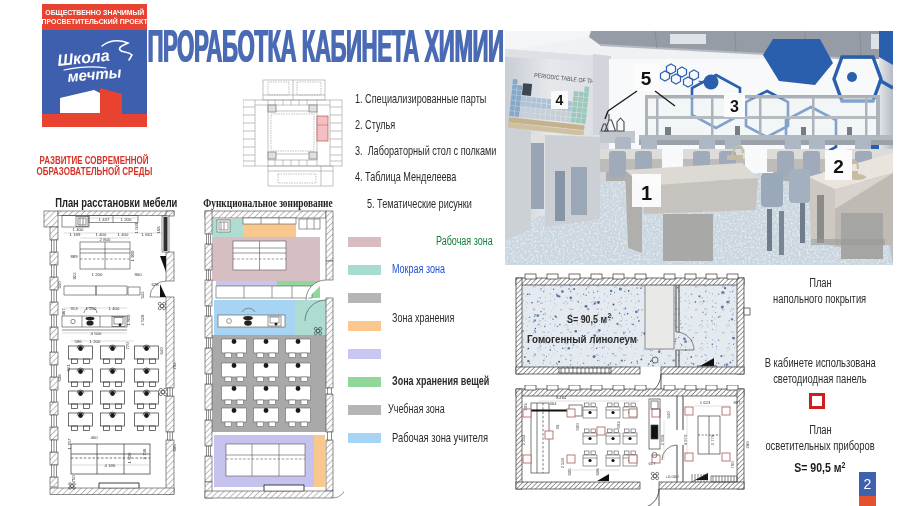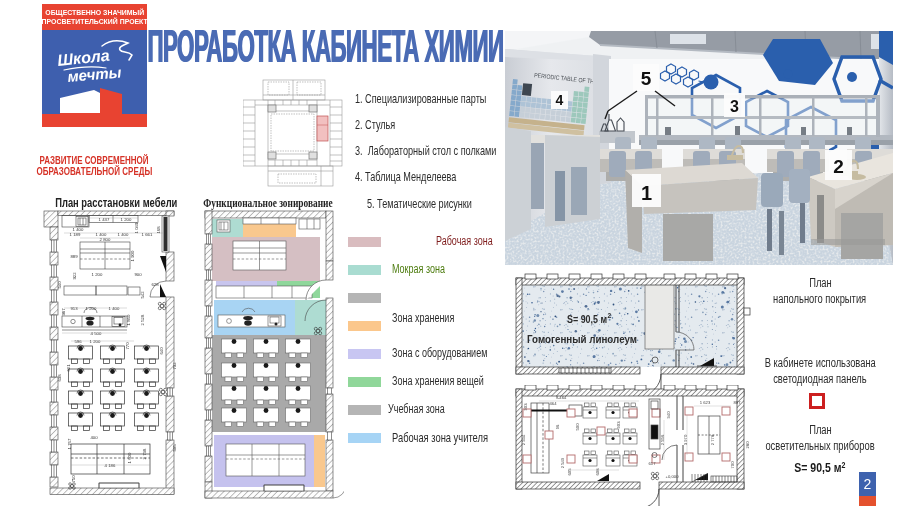--- a/index.html
+++ b/index.html
@@ -401,30 +401,29 @@
 </svg>
 
 
 <div class="abs" style="left:355px;top:91px;font-size:13px;color:#2b2b2b;"><span class="cnd" style="transform:scaleX(0.70);">1. Специализированные парты</span></div>
 <div class="abs" style="left:355px;top:117px;font-size:13px;color:#2b2b2b;"><span class="cnd" style="transform:scaleX(0.70);">2. Стулья</span></div>
 <div class="abs" style="left:355px;top:143px;font-size:13px;color:#2b2b2b;"><span class="cnd" style="transform:scaleX(0.70);">3.&nbsp; Лабораторный стол с полками</span></div>
 <div class="abs" style="left:355px;top:169px;font-size:13px;color:#2b2b2b;"><span class="cnd" style="transform:scaleX(0.70);">4. Таблица Менделеева</span></div>
 <div class="abs" style="left:355px;top:196px;font-size:13px;color:#2b2b2b;margin-left:12px;"><span class="cnd" style="transform:scaleX(0.70);">5. Тематические рисунки</span></div>
 
 <div class="abs" style="left:348px;top:237px;width:33px;height:10px;background:#d9bcbf;"></div>
-<div class="abs" style="left:392px;top:234px;font-size:12.5px;color:#7f1d1d;padding-left:44px;"><span class="cnd" style="transform:scaleX(0.72);">Рабочая зона</span></div>
+<div class="abs" style="left:392px;top:234px;font-size:12.5px;color:#15803d;padding-left:44px;"><span class="cnd" style="transform:scaleX(0.72);">Рабочая зона</span></div>
 <div class="abs" style="left:348px;top:265px;width:33px;height:10px;background:#a9dcd1;"></div>
-<div class="abs" style="left:392px;top:262px;font-size:12.5px;color:#4d7c0f;"><span class="cnd" style="transform:scaleX(0.72);">Мокрая зона</span></div>
+<div class="abs" style="left:392px;top:262px;font-size:12.5px;color:#1d4ed8;"><span class="cnd" style="transform:scaleX(0.72);">Мокрая зона</span></div>
 <div class="abs" style="left:348px;top:293px;width:33px;height:10px;background:#b5b5b5;"></div>
 <div class="abs" style="left:348px;top:321px;width:33px;height:10px;background:#fbc78c;"></div>
 <div class="abs" style="left:392px;top:311px;font-size:12.5px;color:#2b2b2b;"><span class="cnd" style="transform:scaleX(0.72);">Зона хранения</span></div>
 <div class="abs" style="left:348px;top:349px;width:33px;height:10px;background:#c8c6f2;"></div>
-<div class="abs" style="left:392px;top:346px;font-size:12.5px;color:#2b2b2b;"><span class="cnd" style="transform:scaleX(0.72);">Зона с оборудованием</span></div>
 <div class="abs" style="left:348px;top:377px;width:33px;height:10px;background:#90d79a;"></div>
-<div class="abs" style="left:392px;top:374px;font-size:12.5px;color:#2b2b2b;"><span class="cnd" style="transform:scaleX(0.72);">Зона хранения вещей</span></div>
+<div class="abs" style="left:392px;top:374px;font-size:12.5px;color:#2b2b2b;font-weight:bold;"><span class="cnd" style="transform:scaleX(0.72);">Зона хранения вещей</span></div>
 <div class="abs" style="left:348px;top:405px;width:33px;height:10px;background:#b5b5b5;"></div>
 <div class="abs" style="left:388px;top:402px;font-size:12.5px;color:#2b2b2b;"><span class="cnd" style="transform:scaleX(0.72);">Учебная зона</span></div>
 <div class="abs" style="left:348px;top:433px;width:33px;height:10px;background:#a6d4f5;"></div>
 <div class="abs" style="left:392px;top:430px;font-size:13px;color:#2b2b2b;"><span class="cnd" style="transform:scaleX(0.72);">Рабочая зона учителя</span></div>
 
 <div class="abs" style="left:859px;top:472px;width:17px;height:24px;background:#3e62ae;color:#fff;font-size:14px;text-align:center;line-height:24px;">2</div>
 <div class="abs" style="left:859px;top:496px;width:17px;height:10px;background:#e4512e;"></div>
 
 <div class="abs" style="left:745px;top:276px;width:150px;text-align:center;font-size:12px;line-height:15.5px;color:#2b2b2b;"><span class="cndc">План</span><br><span class="cndc">напольного покрытия</span></div>
 

